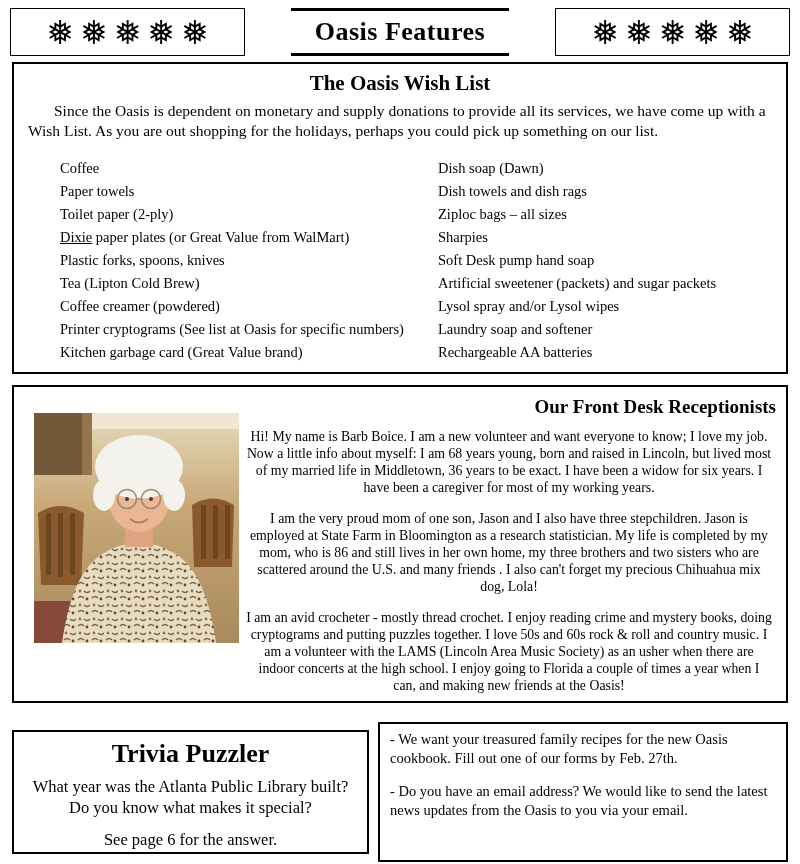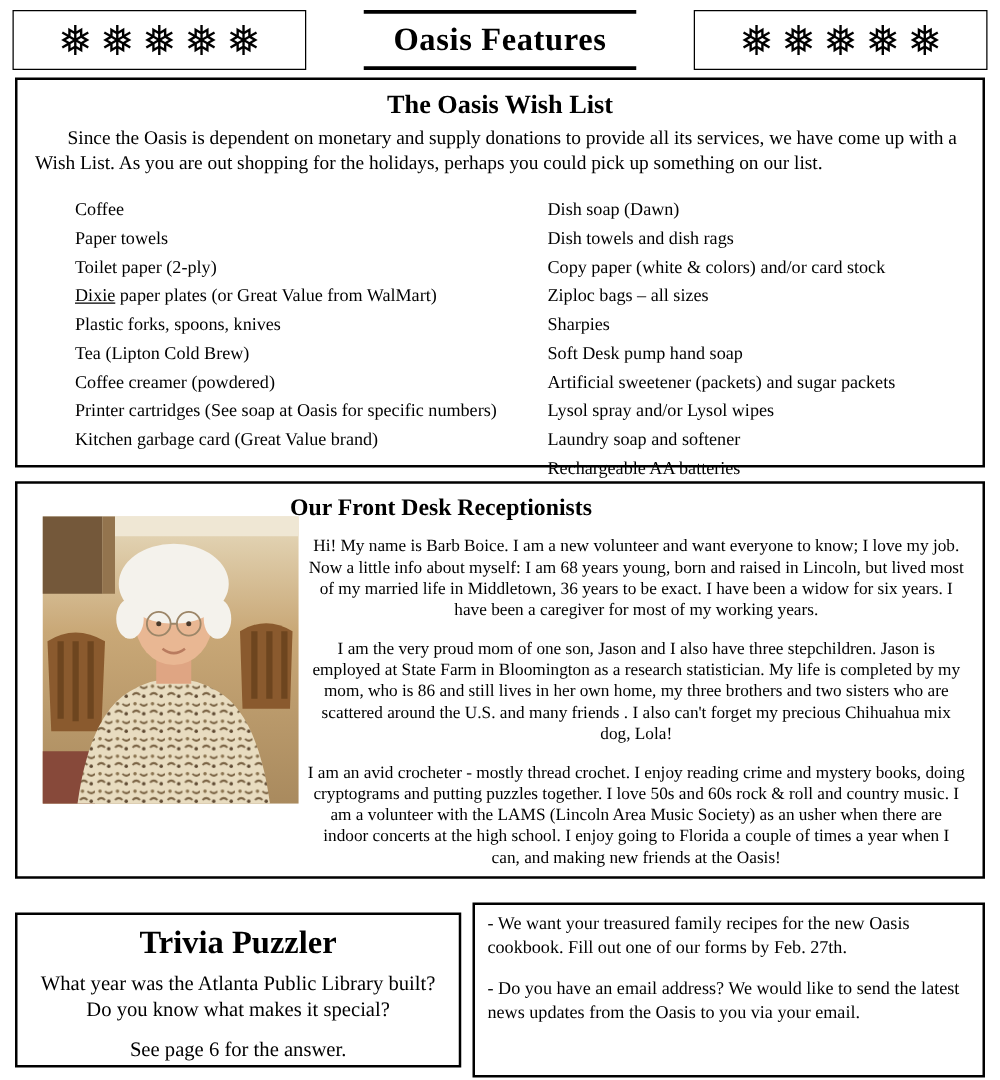--- a/index.html
+++ b/index.html
@@ -24,21 +24,21 @@
   .wishlist-intro { font-size:15.5px; line-height:1.3; text-indent:26px; margin-bottom:16px; }
   .wishlist-cols { display:flex; }
   .col-left  { width:410px; padding-left:32px; padding-right:30px; }
   .col-right { flex:1; }
   .wish-item { font-size:14.5px; line-height:23px; }
   .underline { text-decoration:underline; }
 
   
   .recept { position:absolute; top:385px; left:12px; width:776px; height:318px;
             border:2px solid #000; }
-  .recept-title { text-align:left; font-size:19px; font-weight:bold;
+  .recept-title { text-align:right; font-size:19px; font-weight:bold;
                   margin:9px 10px 0 218px; }
   .recept-photo { position:absolute; left:20px; top:26px; width:205px; height:230px; }
   .recept-photo svg { display:block; width:100%; height:100%; }
   .recept-text { position:absolute; left:232px; right:14px; top:42px;
                  font-size:13.8px; line-height:1.23; text-align:center; }
   .recept-text p { margin-bottom:14px; }
 
   
   .trivia { position:absolute; left:12px; top:730px; width:357px; height:124px;
             border:2px solid #000; text-align:center; padding-top:7px; }
@@ -82,27 +82,26 @@
     <div class="wishlist-intro">Since the Oasis is dependent on monetary and supply donations to provide all its services, we have come up with a Wish List.  As you are out shopping for the holidays, perhaps you could pick up something on our list.</div>
     <div class="wishlist-cols">
       <div class="col-left">
           <div class="wish-item"><span>Coffee</span></div>
           <div class="wish-item"><span>Paper towels</span></div>
           <div class="wish-item"><span>Toilet paper (2-ply)</span></div>
           <div class="wish-item"><span class="underline">Dixie</span><span> paper plates (or Great Value from WalMart)</span></div>
           <div class="wish-item"><span>Plastic forks, spoons, knives</span></div>
           <div class="wish-item"><span>Tea (Lipton Cold Brew)</span></div>
           <div class="wish-item"><span>Coffee creamer (powdered)</span></div>
-          <div class="wish-item"><span>Printer cartridges  (See soap at Oasis  for specific numbers)</span></div>
+          <div class="wish-item"><span>Printer cryptograms  (See list at Oasis  for specific numbers)</span></div>
           <div class="wish-item"><span>Kitchen garbage card (Great Value brand)</span></div>
         </div>
       <div class="col-right">
           <div class="wish-item"><span>Dish soap (Dawn)</span></div>
           <div class="wish-item"><span>Dish towels and dish rags</span></div>
-          <div class="wish-item"><span>Copy paper (white &amp; colors) and/or card stock</span></div>
           <div class="wish-item"><span>Ziploc bags – all sizes</span></div>
           <div class="wish-item"><span>Sharpies</span></div>
           <div class="wish-item"><span>Soft Desk pump hand soap</span></div>
           <div class="wish-item"><span>Artificial sweetener (packets) and sugar packets</span></div>
           <div class="wish-item"><span>Lysol spray and/or Lysol wipes</span></div>
           <div class="wish-item"><span>Laundry soap and softener</span></div>
           <div class="wish-item"><span>Rechargeable AA batteries</span></div>
         </div>
     </div>
   </div>

